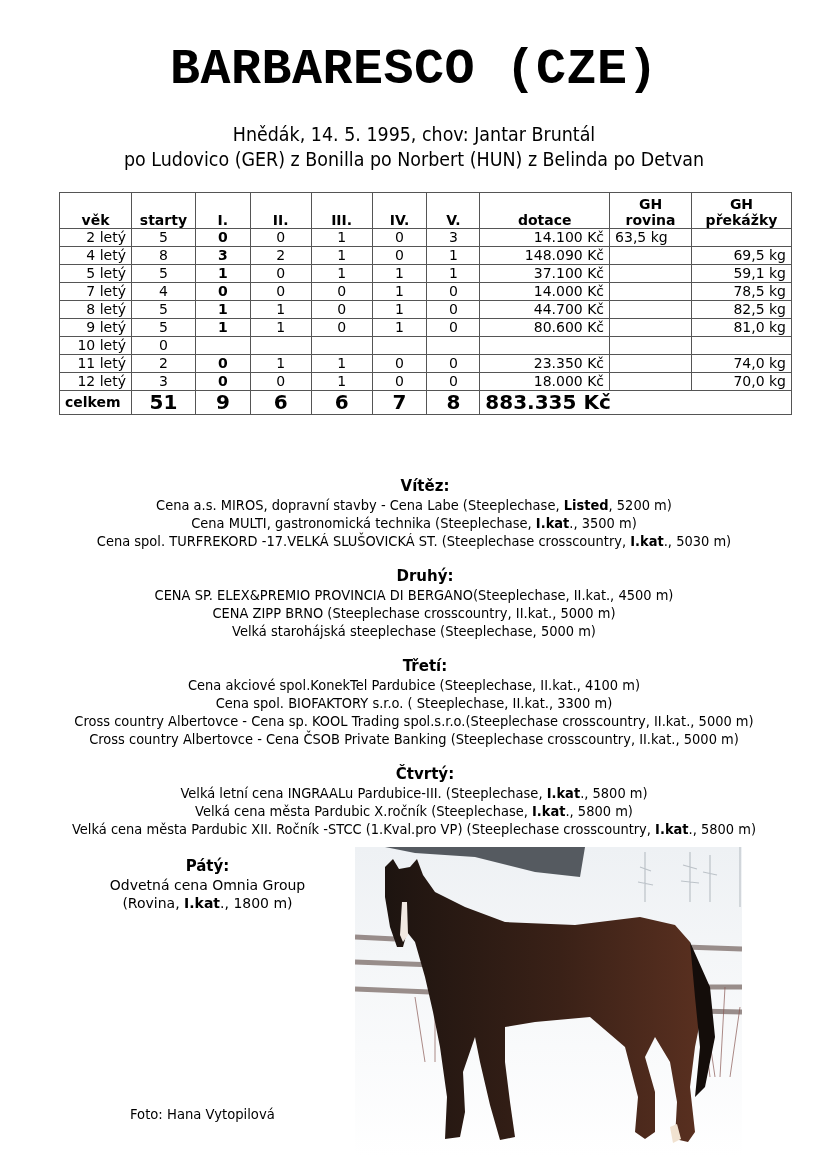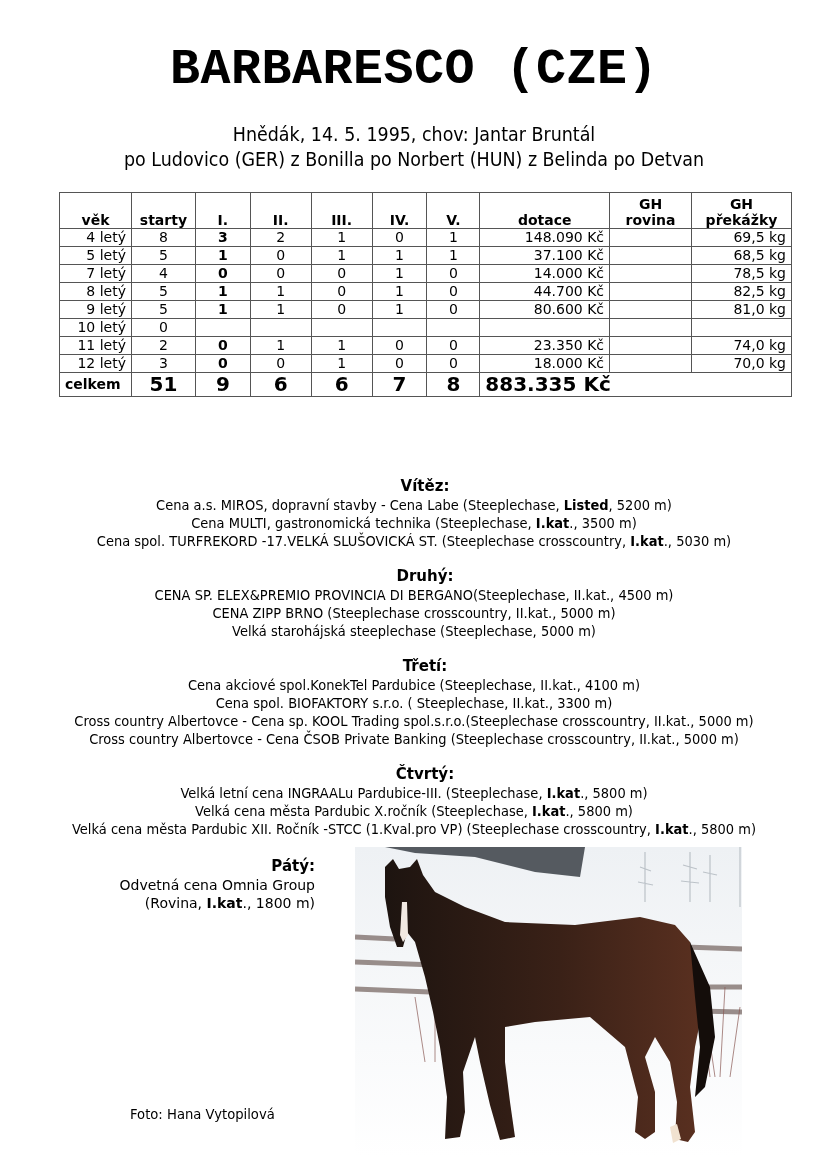--- a/index.html
+++ b/index.html
@@ -14,21 +14,21 @@
   td.win { font-weight: bold; }
   td.r { text-align: right; }
   td.gh1 { text-align: left; }
   tr.total td { font-weight: bold; height: 23px; font-size: 20px; line-height: 23px; }
   tr.total td.vek { font-size: 14px; text-align: left; }
   tr.total td.dot { text-align: left; }
   .section { position: absolute; left: 0; width: 828px; text-align: center; font-family: "DejaVu Sans", sans-serif; }
   .section h3 { margin: 0; font-size: 15px; font-weight: bold; line-height: 20px; padding-left: 22px; }
   .section .line { font-size: 14px; line-height: 18px; transform: scaleX(0.93); white-space: nowrap; }
   .section .line b { font-weight: bold; }
-  .paty { position: absolute; left: 100px; top: 856px; width: 215px; text-align: right; font-family: "DejaVu Sans", sans-serif; }
+  .paty { position: absolute; left: 100px; top: 856px; width: 215px; text-align: center; font-family: "DejaVu Sans", sans-serif; }
   .paty h3 { margin: 0; font-size: 15px; line-height: 20px; font-weight: bold; }
   .paty .line { font-size: 14px; line-height: 18px; }
   .foto { position: absolute; left: 130px; top: 1106px; font-size: 14px; font-family: "DejaVu Sans", sans-serif; transform: scaleX(0.94); transform-origin: left; }
   .photo { position: absolute; left: 355px; top: 847px; width: 387px; height: 310px; overflow: hidden; background: #f6f7f8; }
 </style>
 </head>
 <body>
 
 <div class="title">BARBARESCO (CZE)</div>
 <div class="subtitle">
@@ -58,20 +58,32 @@
       <th>III.</th>
       <th>IV.</th>
       <th>V.</th>
       <th>dotace</th>
       <th><span>GH</span><br><span>rovina</span></th>
       <th><span>GH</span><br><span>překážky</span></th>
     </tr>
   </thead>
   <tbody id="stats-body">
       <tr>
+        <td class="vek">2 letý</td>
+        <td class="c">5</td>
+        <td class="c win">0</td>
+        <td class="c">0</td>
+        <td class="c">1</td>
+        <td class="c">0</td>
+        <td class="c">3</td>
+        <td class="r">14.100 Kč</td>
+        <td class="gh1">63,5 kg</td>
+        <td class="r"></td>
+      </tr>
+      <tr>
         <td class="vek">4 letý</td>
         <td class="c">8</td>
         <td class="c win">3</td>
         <td class="c">2</td>
         <td class="c">1</td>
         <td class="c">0</td>
         <td class="c">1</td>
         <td class="r">148.090 Kč</td>
         <td class="gh1"></td>
         <td class="r">69,5 kg</td>
@@ -79,21 +91,21 @@
       <tr>
         <td class="vek">5 letý</td>
         <td class="c">5</td>
         <td class="c win">1</td>
         <td class="c">0</td>
         <td class="c">1</td>
         <td class="c">1</td>
         <td class="c">1</td>
         <td class="r">37.100 Kč</td>
         <td class="gh1"></td>
-        <td class="r">68,5 kg</td>
+        <td class="r">59,1 kg</td>
       </tr>
       <tr>
         <td class="vek">7 letý</td>
         <td class="c">4</td>
         <td class="c win">0</td>
         <td class="c">0</td>
         <td class="c">0</td>
         <td class="c">1</td>
         <td class="c">0</td>
         <td class="r">14.000 Kč</td>

